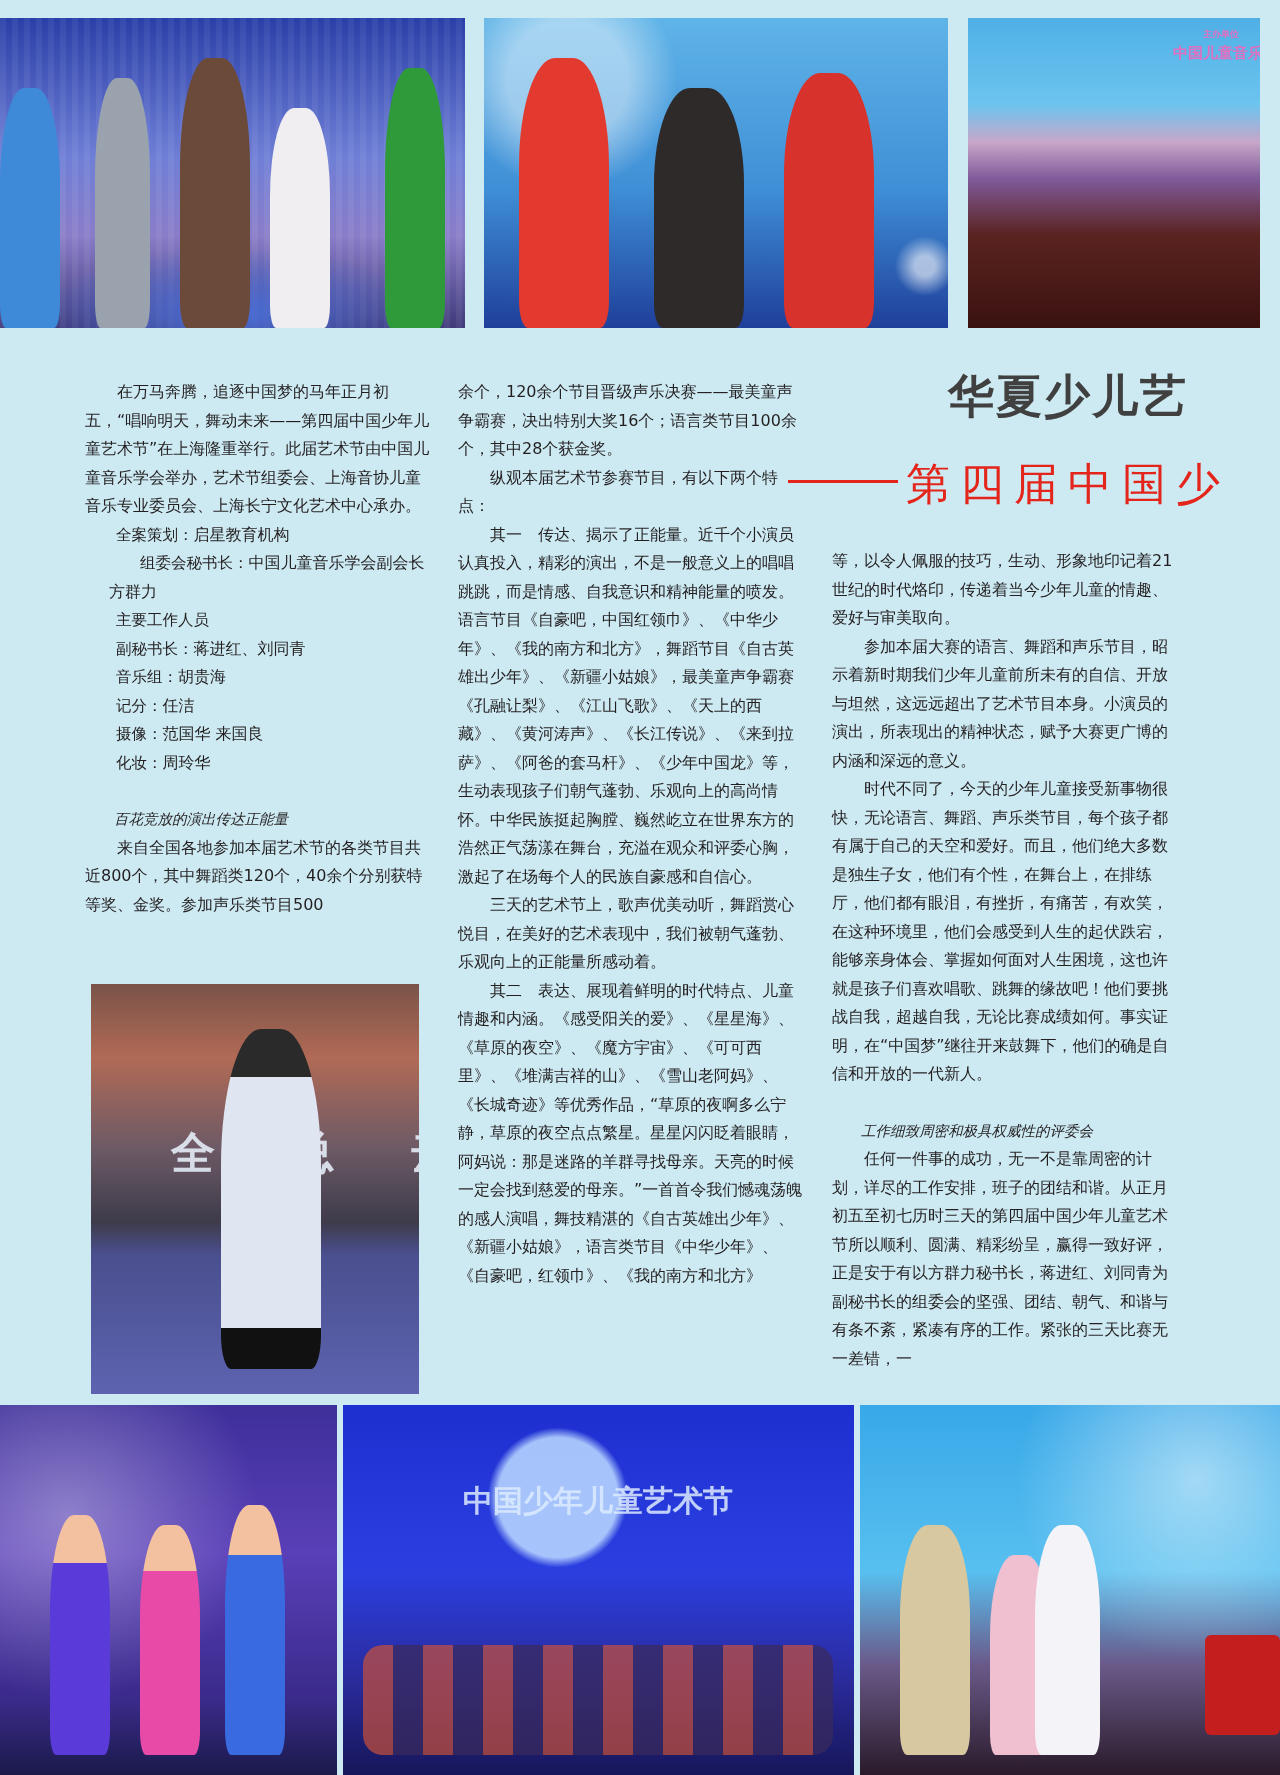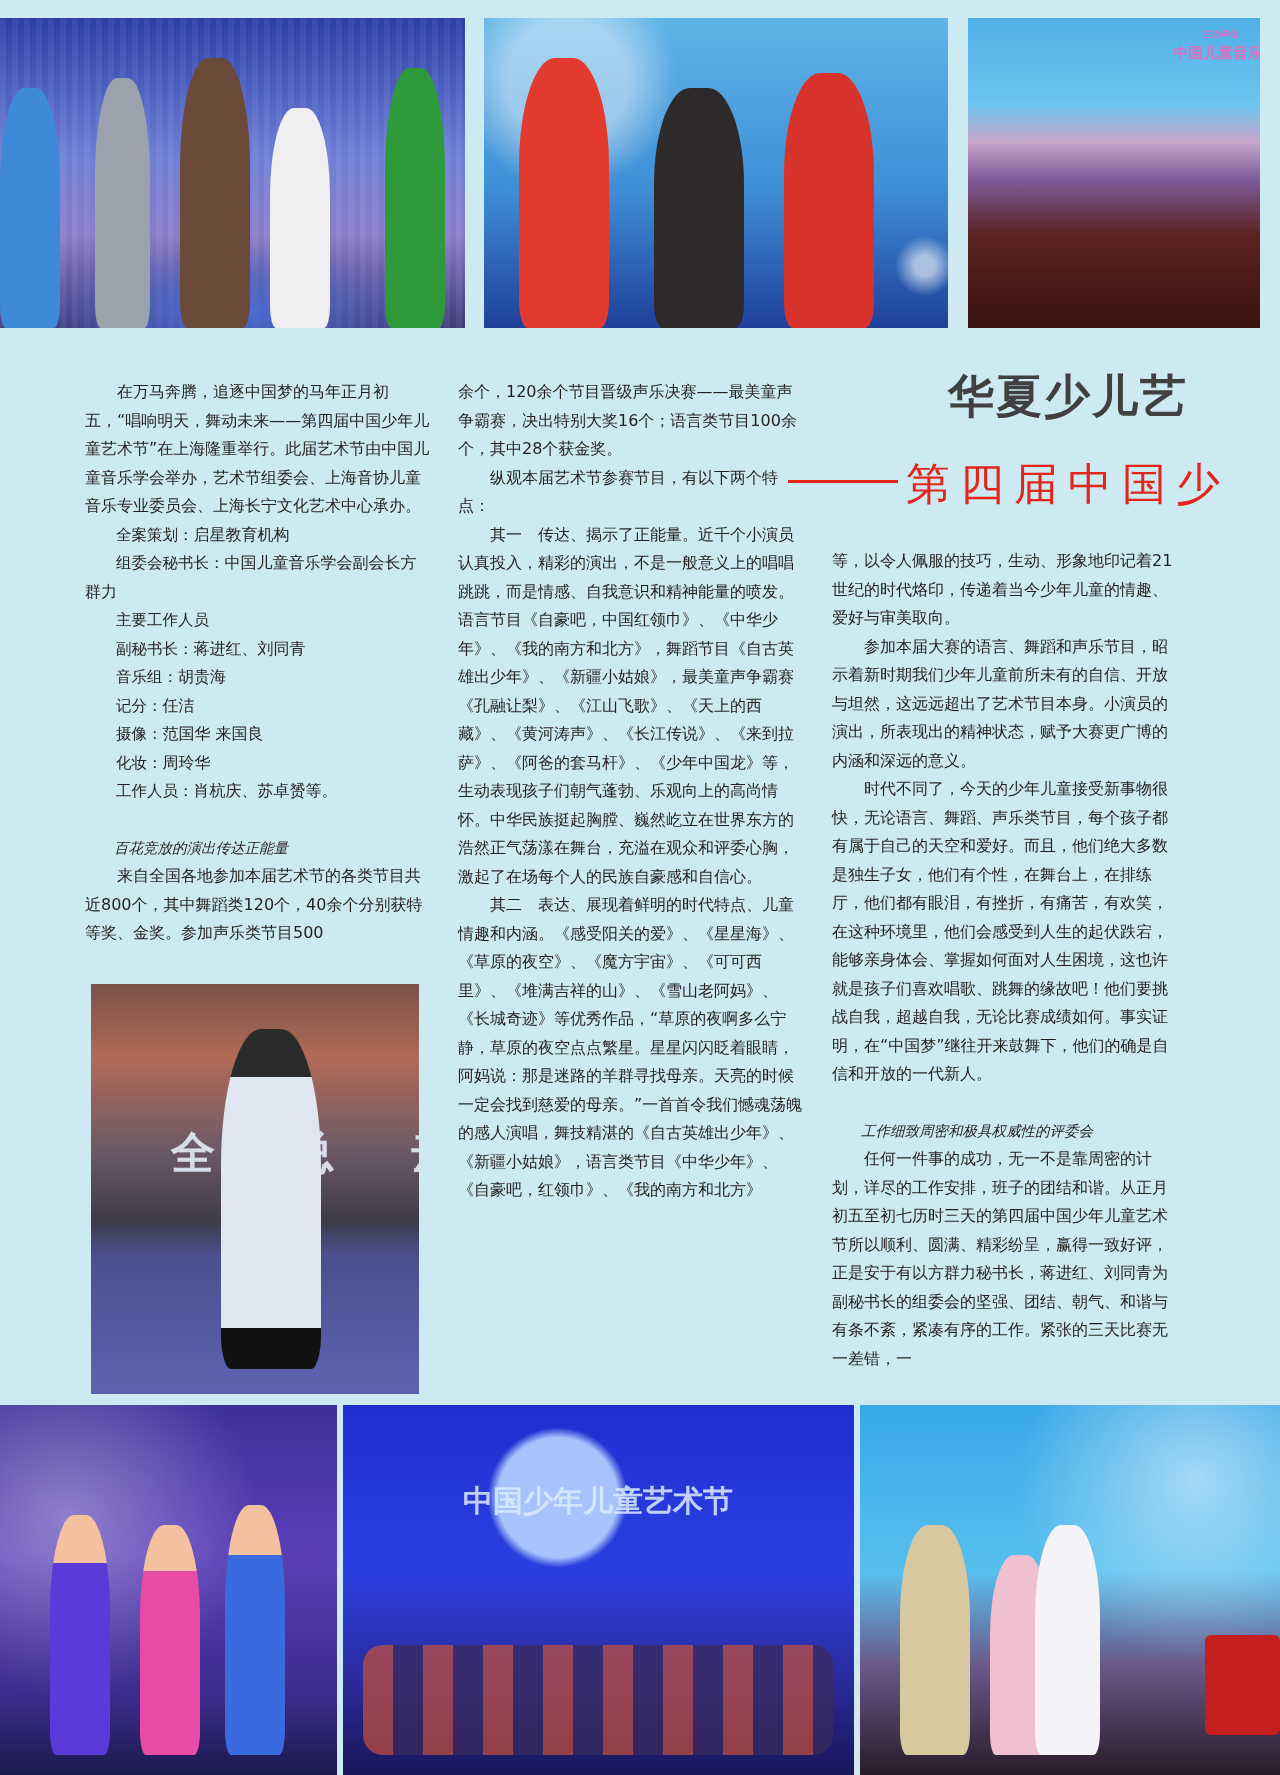--- a/index.html
+++ b/index.html
@@ -87,42 +87,42 @@
   <span class="lbl lbl2">主办单位</span>
   <span class="lbl">中国儿童音乐</span>
 </div>
 
 <div class="title-main">华夏少儿艺</div>
 <div class="title-sub"><span class="dash"></span><span>第四届中国少</span></div>
 
 <div class="col" id="c1">
   <p class="ind">在万马奔腾，追逐中国梦的马年正月初五，“唱响明天，舞动未来——第四届中国少年儿童艺术节”在上海隆重举行。此届艺术节由中国儿童音乐学会举办，艺术节组委会、上海音协儿童音乐专业委员会、上海长宁文化艺术中心承办。</p>
   <p class="cred"><span>全案策划：</span><span class="v">启星教育机构</span></p>
-  <p class="cred" style="padding-left:0;text-indent:2em;"><span>组委会秘书长：</span><span class="v">中国儿童音乐学会副会长方群力</span></p>
+  <p class="cred" style="padding-left:0;text-indent:2em;margin-left:24px;"><span>组委会秘书长：</span><span class="v">中国儿童音乐学会副会长方群力</span></p>
   <p class="cred"><span>主要工作人员</span><span class="v"></span></p>
   <p class="cred"><span>副秘书长：</span><span class="v">蒋进红、刘同青</span></p>
   <p class="cred"><span>音乐组：</span><span class="v">胡贵海</span></p>
   <p class="cred"><span>记分：</span><span class="v">任洁</span></p>
   <p class="cred"><span>摄像：</span><span class="v">范国华 来国良</span></p>
   <p class="cred"><span>化妆：</span><span class="v">周玲华</span></p>
-  <p class="cred"><span>工作人员：</span><span class="v">肖杭庆、苏卓赟等。</span></p>
   <p style="height:28px;"></p>
   <p class="sub">百花竞放的演出传达正能量</p>
   <p class="ind">来自全国各地参加本届艺术节的各类节目共近800个，其中舞蹈类120个，40余个分别获特等奖、金奖。参加声乐类节目500</p>
 </div>
 
 <div class="photo" id="p4">
   <span class="lbl">全 总 云</span>
   <div class="fig" style="left:130px;top:45px;width:100px;height:340px;background:linear-gradient(180deg,#2a2a2a 0 14%, #dfe6f2 14% 88%, #111 88%);"></div>
 </div>
 
 <div class="col" id="c2">
   <p>余个，120余个节目晋级声乐决赛——最美童声争霸赛，决出特别大奖16个；语言类节目100余个，其中28个获金奖。</p>
   <p class="ind">纵观本届艺术节参赛节目，有以下两个特点：</p>
   <p class="ind">其一　传达、揭示了正能量。近千个小演员认真投入，精彩的演出，不是一般意义上的唱唱跳跳，而是情感、自我意识和精神能量的喷发。语言节目《自豪吧，中国红领巾》、《中华少年》、《我的南方和北方》，舞蹈节目《自古英雄出少年》、《新疆小姑娘》，最美童声争霸赛《孔融让梨》、《江山飞歌》、《天上的西藏》、《黄河涛声》、《长江传说》、《来到拉萨》、《阿爸的套马杆》、《少年中国龙》等，生动表现孩子们朝气蓬勃、乐观向上的高尚情怀。中华民族挺起胸膛、巍然屹立在世界东方的浩然正气荡漾在舞台，充溢在观众和评委心胸，激起了在场每个人的民族自豪感和自信心。</p>
+  <p class="ind">三天的艺术节上，歌声优美动听，舞蹈赏心悦目，在美好的艺术表现中，我们被朝气蓬勃、乐观向上的正能量所感动着。</p>
   <p class="ind">其二　表达、展现着鲜明的时代特点、儿童情趣和内涵。《感受阳关的爱》、《星星海》、《草原的夜空》、《魔方宇宙》、《可可西里》、《堆满吉祥的山》、《雪山老阿妈》、《长城奇迹》等优秀作品，“草原的夜啊多么宁静，草原的夜空点点繁星。星星闪闪眨着眼睛，阿妈说：那是迷路的羊群寻找母亲。天亮的时候一定会找到慈爱的母亲。”一首首令我们憾魂荡魄的感人演唱，舞技精湛的《自古英雄出少年》、《新疆小姑娘》，语言类节目《中华少年》、《自豪吧，红领巾》、《我的南方和北方》</p>
 </div>
 
 <div class="col" id="c3">
   <p>等，以令人佩服的技巧，生动、形象地印记着21世纪的时代烙印，传递着当今少年儿童的情趣、爱好与审美取向。</p>
   <p class="ind">参加本届大赛的语言、舞蹈和声乐节目，昭示着新时期我们少年儿童前所未有的自信、开放与坦然，这远远超出了艺术节目本身。小演员的演出，所表现出的精神状态，赋予大赛更广博的内涵和深远的意义。</p>
   <p class="ind">时代不同了，今天的少年儿童接受新事物很快，无论语言、舞蹈、声乐类节目，每个孩子都有属于自己的天空和爱好。而且，他们绝大多数是独生子女，他们有个性，在舞台上，在排练厅，他们都有眼泪，有挫折，有痛苦，有欢笑，在这种环境里，他们会感受到人生的起伏跌宕，能够亲身体会、掌握如何面对人生困境，这也许就是孩子们喜欢唱歌、跳舞的缘故吧！他们要挑战自我，超越自我，无论比赛成绩如何。事实证明，在“中国梦”继往开来鼓舞下，他们的确是自信和开放的一代新人。</p>
   <p style="height:28px;"></p>
   <p class="sub">工作细致周密和极具权威性的评委会</p>
   <p class="ind">任何一件事的成功，无一不是靠周密的计划，详尽的工作安排，班子的团结和谐。从正月初五至初七历时三天的第四届中国少年儿童艺术节所以顺利、圆满、精彩纷呈，赢得一致好评，正是安于有以方群力秘书长，蒋进红、刘同青为副秘书长的组委会的坚强、团结、朝气、和谐与有条不紊，紧凑有序的工作。紧张的三天比赛无一差错，一</p>

